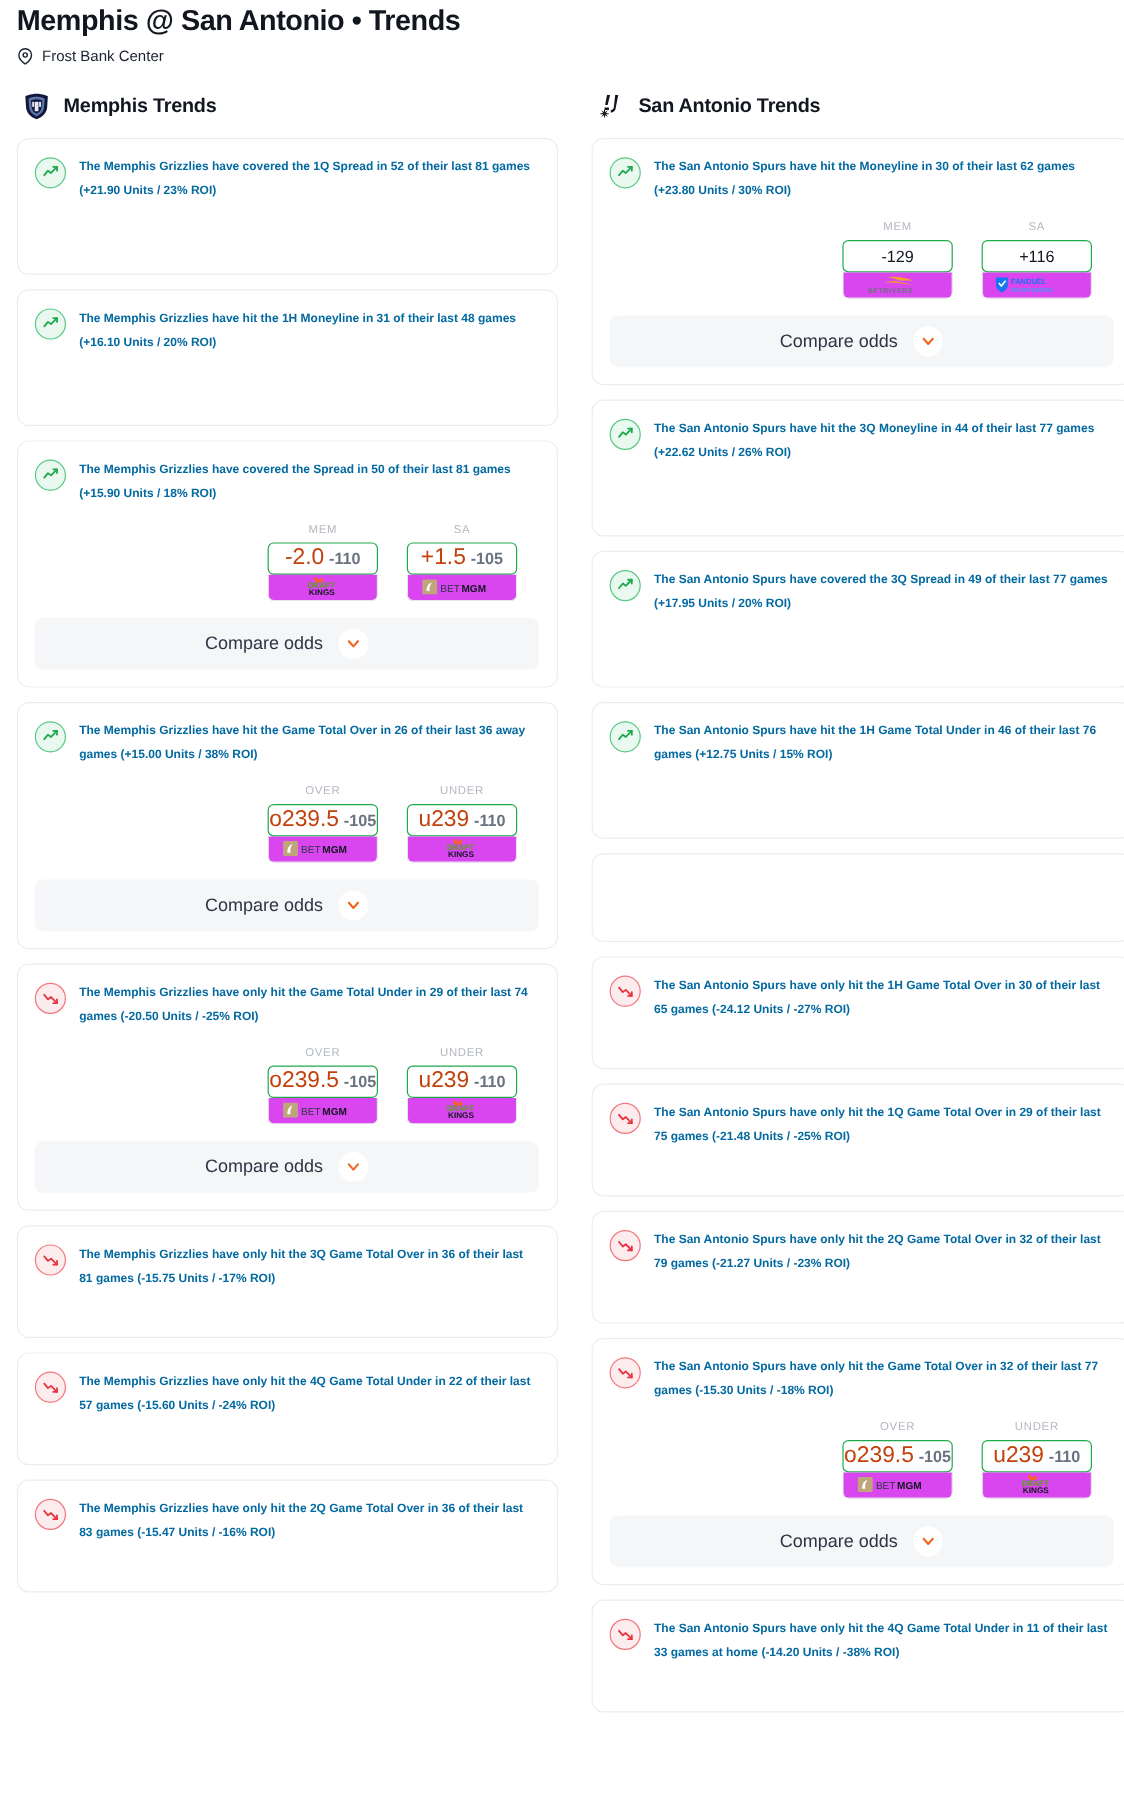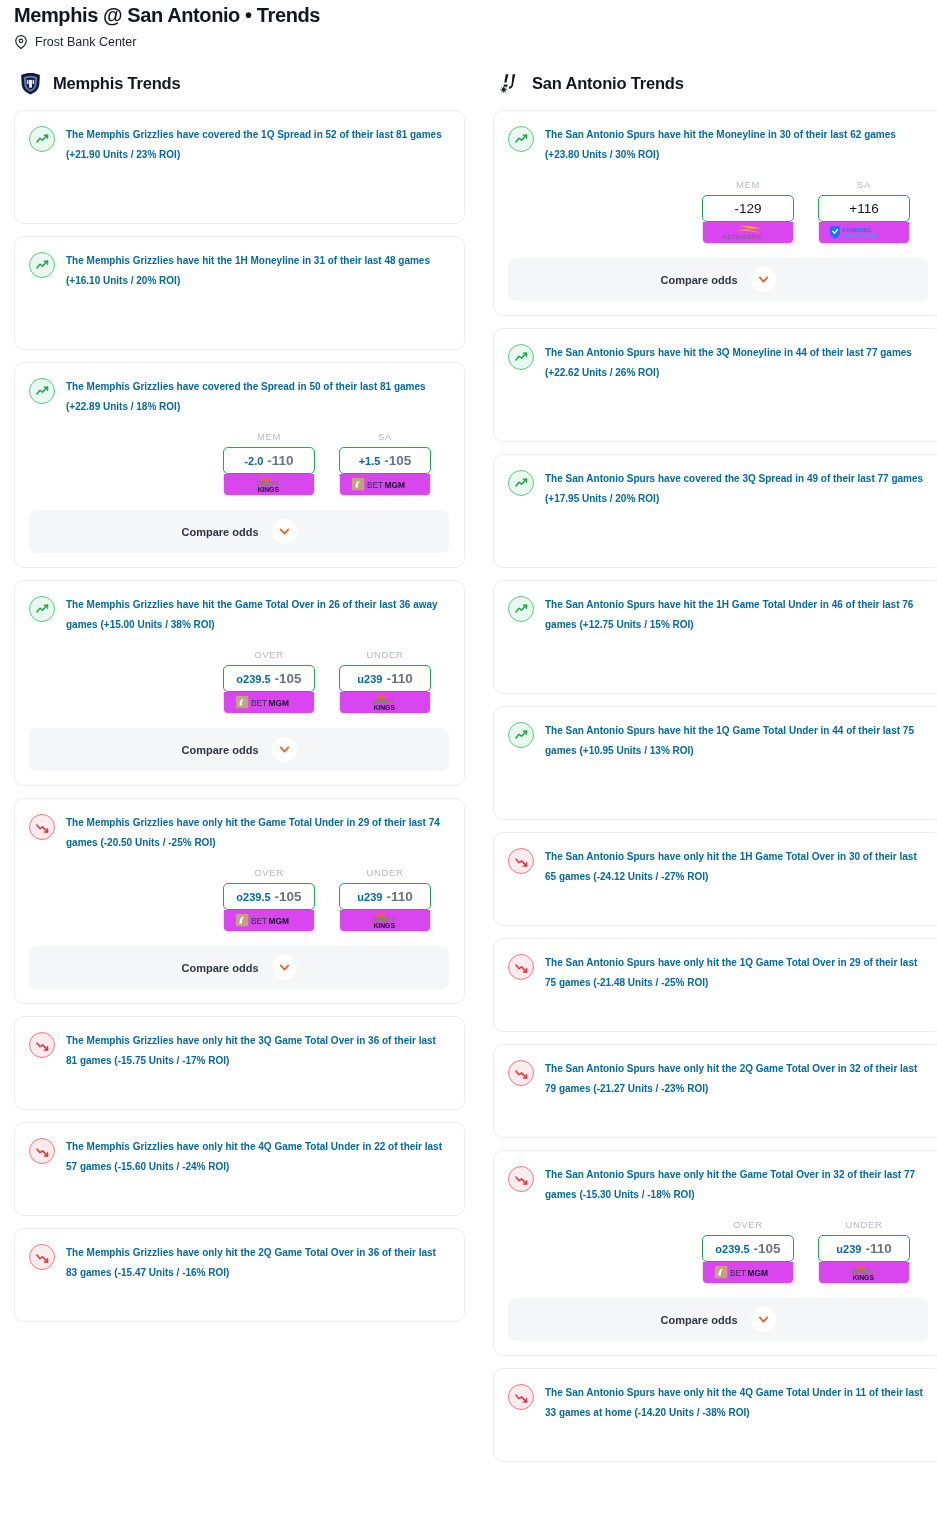--- a/index.html
+++ b/index.html
@@ -8,21 +8,21 @@
     background: #ffffff;
     font-family: "Liberation Sans", sans-serif;
     color: #1b2332;
     -webkit-font-smoothing: antialiased;
   }
   body { padding: 0; }
 
   
   .page-header { padding: 4px 14px 0 14px; }
   .page-title {
-    font-size: 20px;
+    font-size: 24px;
     font-weight: 800;
     letter-spacing: -0.4px;
     color: #11161f;
     line-height: 1.15;
   }
   .venue-row {
     display: flex;
     align-items: center;
     gap: 7px;
     margin-top: 8px;
@@ -107,21 +107,21 @@
   .odds-box {
     border: 1px solid #1ea94e;
     border-radius: 5px;
     background: #fff;
     height: 27px;
     display: flex;
     align-items: center;
     justify-content: center;
     gap: 4px;
   }
-  .odds-line { font-size: 11px; font-weight: 700; color: #0369a1; }
+  .odds-line { font-size: 19px; font-weight: 400; color: #c2410c; }
   .odds-price { font-size: 13.5px; font-weight: 700; color: #6b7280; }
   .book-box {
     border: 1px solid #e4e7ea;
     border-top: none;
     border-radius: 0 0 5px 5px;
     height: 22px;
     display: flex;
     align-items: center;
     justify-content: center;
     background: #d946ef;
@@ -132,21 +132,21 @@
   .compare-bar {
     margin-top: 14px;
     background: #f5f6f7;
     border-radius: 7px;
     height: 43px;
     display: flex;
     align-items: center;
     justify-content: center;
     gap: 13px;
   }
-  .compare-label { font-size: 11px; color: #2c3545; font-weight: bold; }
+  .compare-label { font-size: 15px; color: #2c3545; }
   .chev-circle {
     width: 25px; height: 25px;
     border-radius: 50%;
     background: #fff;
     display: flex; align-items: center; justify-content: center;
   }
   .chev-circle svg { width: 13px; height: 13px; display: block; }
 </style>
 </head>
 <body>
@@ -202,21 +202,21 @@
         <div class="trend-body-spacer"></div>
       </div>
       <div class="trend-card">
         <div class="trend-top">
           <span class="trend-badge up">
             <svg viewBox="0 0 24 24" fill="none" stroke="#1ea94e" stroke-width="2.4" stroke-linecap="round" stroke-linejoin="round">
               <polyline points="3,16 8,10 12,13 20,5"></polyline>
               <polyline points="15,5 20,5 20,10"></polyline>
             </svg>
           </span>
-          <div class="trend-text">The Memphis Grizzlies have covered the Spread in 50 of their last 81 games (+22.89 Units / 18% ROI)</div>
+          <div class="trend-text">The Memphis Grizzlies have covered the Spread in 50 of their last 81 games (+15.90 Units / 18% ROI)</div>
         </div>
         <div class="odds-wrap">
           <div class="odds-col">
             <div class="odds-label">MEM</div>
             <div class="odds-box">
               <span class="odds-line">-2.0</span>
               <span class="odds-price">-110</span>
             </div>
             <div class="book-box">
               <svg class="book-logo" viewBox="0 0 130 40" style="width:52px;height:16px">
@@ -479,29 +479,20 @@
             <svg viewBox="0 0 24 24" fill="none" stroke="#1ea94e" stroke-width="2.4" stroke-linecap="round" stroke-linejoin="round">
               <polyline points="3,16 8,10 12,13 20,5"></polyline>
               <polyline points="15,5 20,5 20,10"></polyline>
             </svg>
           </span>
           <div class="trend-text">The San Antonio Spurs have hit the 1H Game Total Under in 46 of their last 76 games (+12.75 Units / 15% ROI)</div>
         </div>
         <div class="trend-body-spacer"></div>
       </div>
       <div class="trend-card plain">
-        <div class="trend-top">
-          <span class="trend-badge up">
-            <svg viewBox="0 0 24 24" fill="none" stroke="#1ea94e" stroke-width="2.4" stroke-linecap="round" stroke-linejoin="round">
-              <polyline points="3,16 8,10 12,13 20,5"></polyline>
-              <polyline points="15,5 20,5 20,10"></polyline>
-            </svg>
-          </span>
-          <div class="trend-text">The San Antonio Spurs have hit the 1Q Game Total Under in 44 of their last 75 games (+10.95 Units / 13% ROI)</div>
-        </div>
         <div class="trend-body-spacer"></div>
       </div>
       <div class="trend-card plain lines3">
         <div class="trend-top">
           <span class="trend-badge down">
             <svg viewBox="0 0 24 24" fill="none" stroke="#e8323f" stroke-width="2.4" stroke-linecap="round" stroke-linejoin="round">
               <polyline points="3,8 8,14 12,11 20,19"></polyline>
               <polyline points="15,19 20,19 20,14"></polyline>
             </svg>
           </span>

